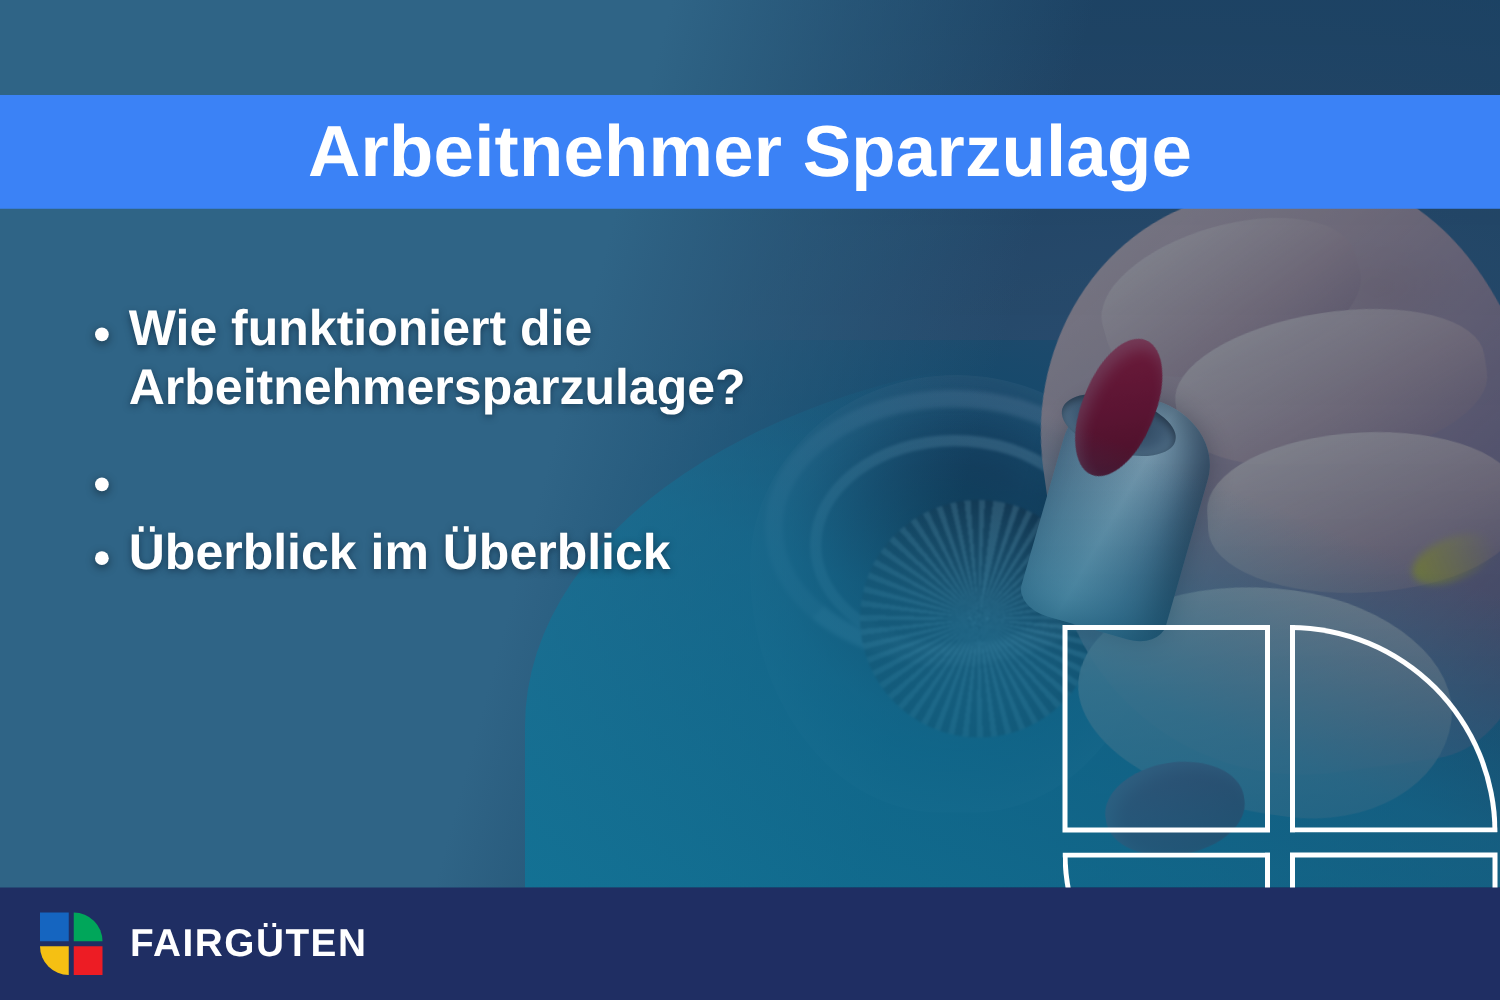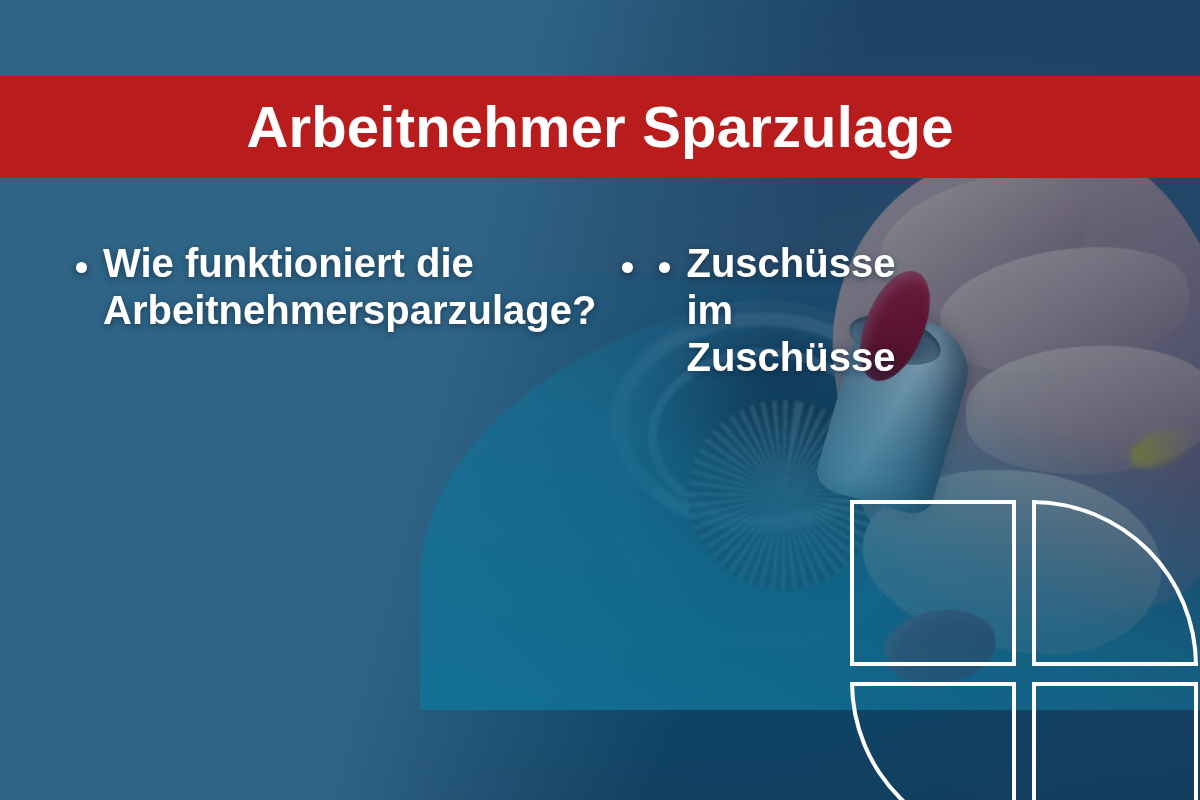--- a/index.html
+++ b/index.html
@@ -122,33 +122,33 @@
   
   .watermark { position:absolute; left:850px; top:500px; width:348px; height:348px; }
   .wm-q { position:absolute; border:4px solid #ffffff; }
   .wm-tl { left:0;     top:0;     width:166px; height:166px; }
   .wm-tr { left:182px; top:0;     width:166px; height:166px; border-top-right-radius:166px; }
   .wm-bl { left:0;     top:182px; width:166px; height:166px; border-bottom-left-radius:166px; }
   .wm-br { left:182px; top:182px; width:166px; height:166px; }
 
   
   .title-band {
-    position:absolute; left:0; top:76px; width:1200px; height:102px;
-    background:#b91c1c; display:flex; align-items:center; justify-content:center;
+    position:absolute; left:0; top:76px; width:1200px; height:91px;
+    background:#3b82f6; display:flex; align-items:center; justify-content:center;
   }
   .title {
     color:#ffffff; font-size:58px; font-weight:700; letter-spacing:.2px;
     font-family:"Liberation Sans", sans-serif; line-height:1;
     text-align:center;
   }
 
   
   .bullets {
     position:absolute; left:76px; top:240px; width:720px;
-    display:flex; gap:26px;
+    display:flex; flex-direction:column; gap:26px;
   }
   .bullet { display:flex; align-items:flex-start; gap:16px; }
   .dot {
     width:11px; height:11px; border-radius:50%; background:#ffffff;
     margin-top:22px; flex:0 0 auto;
     filter:drop-shadow(0 2px 4px rgba(0,0,0,.45));
   }
   .bullet-text {
     color:#ffffff; font-size:40px; font-weight:700; line-height:1.18;
     text-shadow:0 2px 6px rgba(10,30,50,.55);
@@ -211,18 +211,27 @@
   <div class="bullets">
     <div class="bullet">
       <span class="dot"></span>
       <span class="bullet-text">Wie funktioniert die Arbeitnehmersparzulage?</span>
     </div>
     <div class="bullet">
       <span class="dot"></span>
     </div>
     <div class="bullet">
       <span class="dot"></span>
-      <span class="bullet-text">Zuschüsse im Zuschüsse</span>
-    </div>
-  </div>
-
+      <span class="bullet-text">Überblick im Überblick</span>
+    </div>
+  </div>
+
+  <div class="footer">
+    <div class="logo-mark">
+      <div class="lq lq-tl"></div>
+      <div class="lq lq-tr"></div>
+      <div class="lq lq-bl"></div>
+      <div class="lq lq-br"></div>
+    </div>
+    <span class="logo-text">FAIRGÜTEN</span>
+  </div>
 
 </div>
 
 </body></html>

